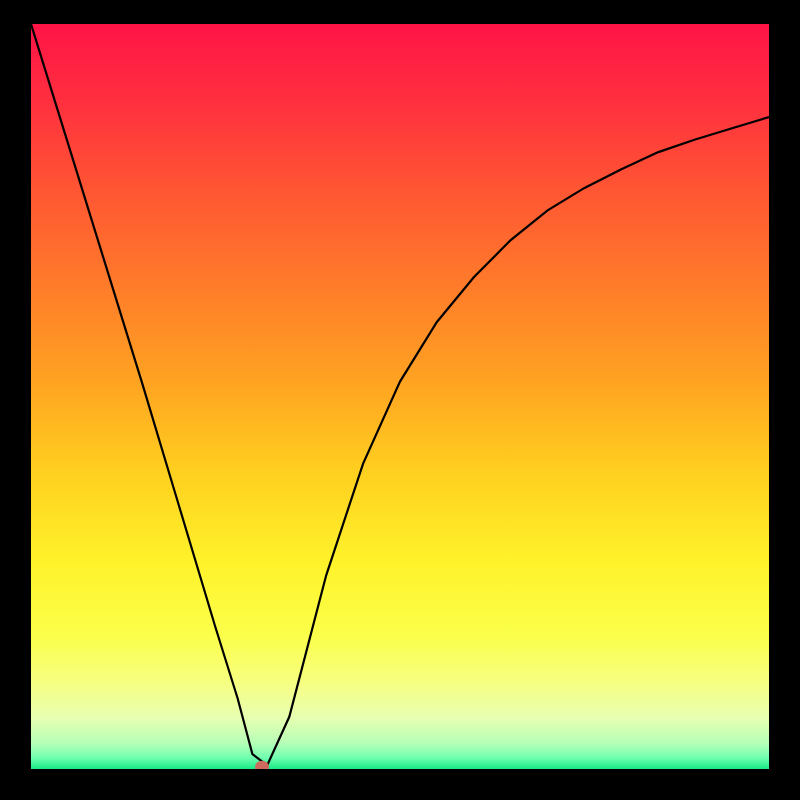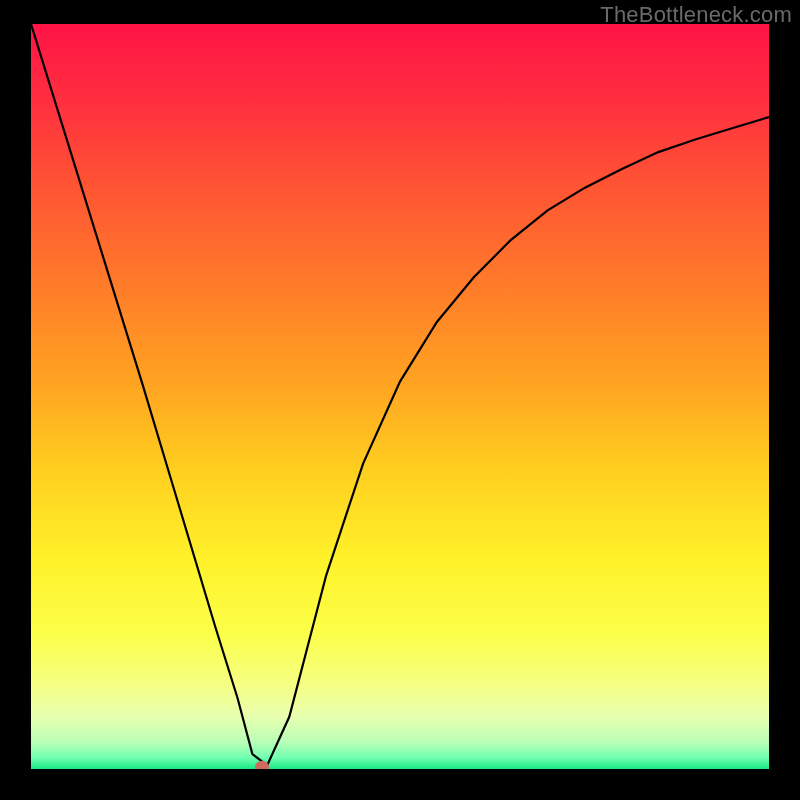--- a/index.html
+++ b/index.html
@@ -61,14 +61,13 @@
   <rect x="0" y="0" width="800" height="800" fill="#000"></rect>
 
   <rect id="plot-bg" x="31" y="24" width="738" height="745" fill="url(#bg-grad)"></rect>
 
   <g id="curve-group" clip-path="url(#plot-clip)">
     <path id="curve-path" d="M 31.0 24.0 L 67.9 143.2 L 104.8 262.4 L 141.7 381.6 L 178.6 504.5 L 215.5 627.5 L 237.6 698.2 L 252.4 754.1 L 267.2 765.3 L 289.3 716.8 L 326.2 575.3 L 363.1 463.6 L 400.0 381.6 L 436.9 322.0 L 473.8 277.3 L 510.7 240.1 L 547.6 210.3 L 584.5 187.9 L 621.4 169.3 L 658.3 152.1 L 695.2 139.5 L 732.1 128.3 L 769.0 117.1" fill="none" stroke="#000000" stroke-width="2.2"></path>
     <ellipse id="opt-marker" cx="262.0" cy="766.8" rx="7" ry="6" fill="#cf6a5f"></ellipse>
   </g>
 </svg>
 
-<div class="watermark">TheBottleneck.com</div>
 </div>
 
 </body></html>

